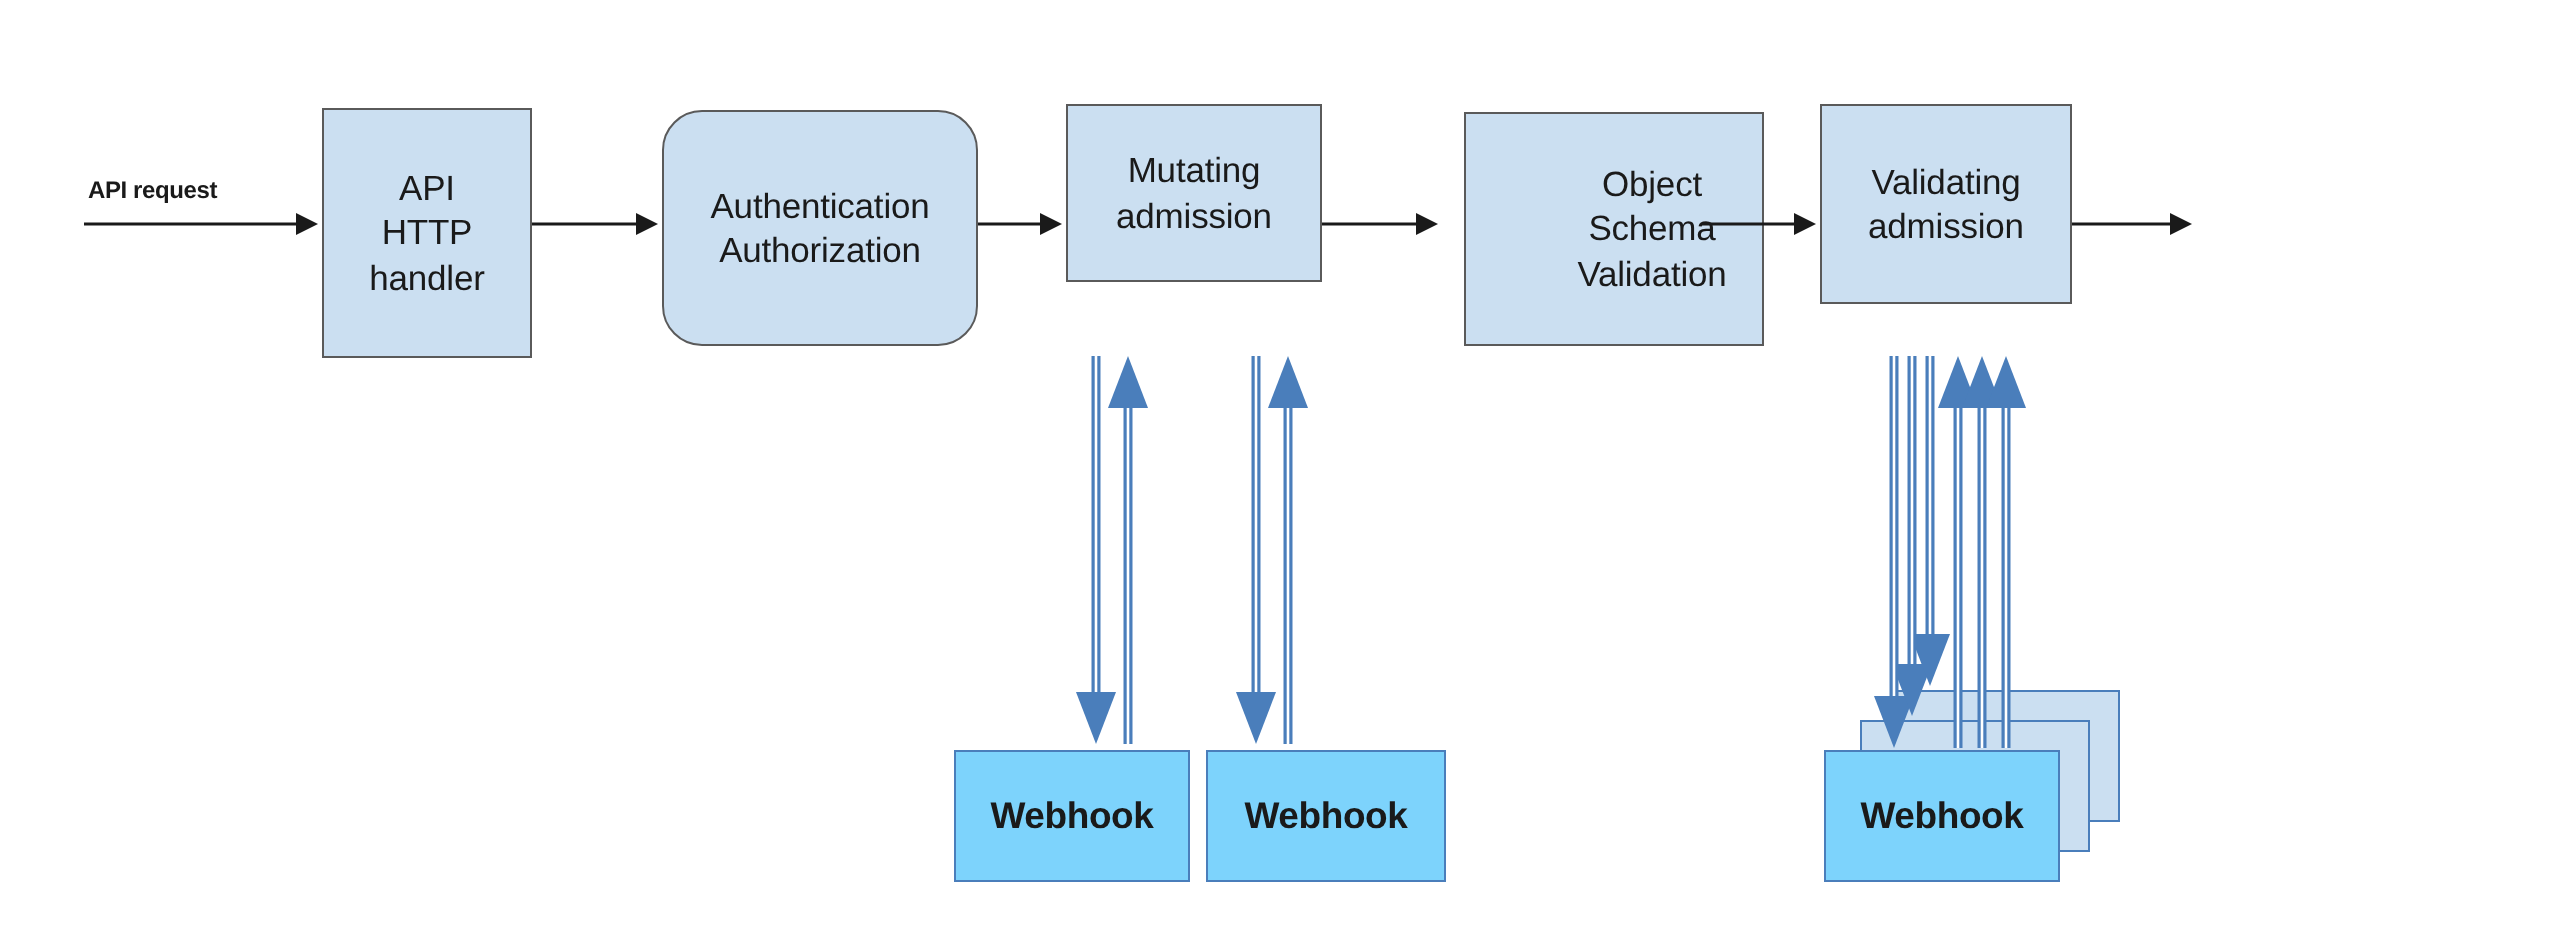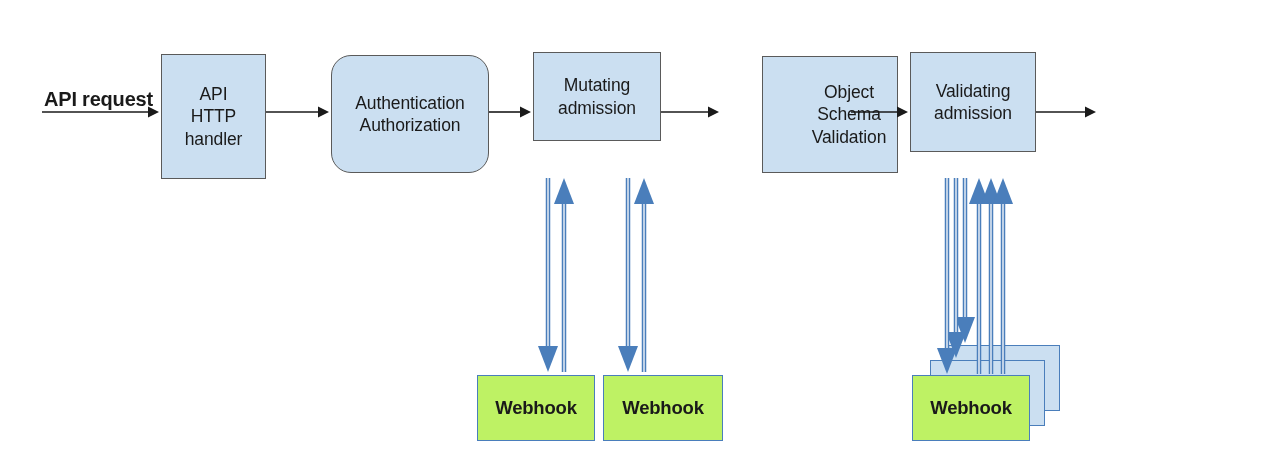--- a/index.html
+++ b/index.html
@@ -31,36 +31,36 @@
     color: #1a1a1a;
     font-size: 17.5px;
     line-height: 1.28;
     letter-spacing: -0.1px;
   }
   .node .lbl { display: block; white-space: pre-line; }
 
   .webhook {
     position: absolute;
     box-sizing: border-box;
-    background: #bef264;
+    background: #7dd3fc;
     border: 1.6px solid #4a7ebb;
     display: flex;
     align-items: center;
     justify-content: center;
     text-align: center;
     color: #1a1a1a;
     font-size: 18.5px;
     font-weight: 600;
     letter-spacing: -0.2px;
   }
   .webhook.ghost { background: #cbdff1; }
 
   .edge-label {
     position: absolute;
-    font-size: 20px;
+    font-size: 12px;
     font-weight: 700;
     color: #1a1a1a;
     letter-spacing: -0.2px;
     white-space: nowrap;
   }
 
   svg.overlay {
     position: absolute;
     left: 0;
     top: 0;
@@ -82,21 +82,21 @@
 handler</span>
   </div>
   <div class="node" id="node-1" style="left: 331px; top: 55px; width: 158px; height: 118px; border-radius: 20px;">
     <span class="lbl">Authentication
 Authorization</span>
   </div>
   <div class="node" id="node-2" style="left: 533px; top: 52px; width: 128px; height: 89px;">
     <span class="lbl">Mutating
 admission</span>
   </div>
-  <div class="node" id="node-3" style="left: 762px; top: 56px; width: 136px; height: 117px; padding-left: 38px;">
+  <div class="node" id="node-3" style="left: 732px; top: 56px; width: 150px; height: 117px; padding-left: 38px;">
     <span class="lbl">Object
 Schema
 Validation</span>
   </div>
   <div class="node" id="node-4" style="left: 910px; top: 52px; width: 126px; height: 100px;">
     <span class="lbl">Validating
 admission</span>
   </div>
 
   <div class="webhook ghost" id="wh-2" style="left: 945px; top: 345px; width: 115px; height: 66px;">

